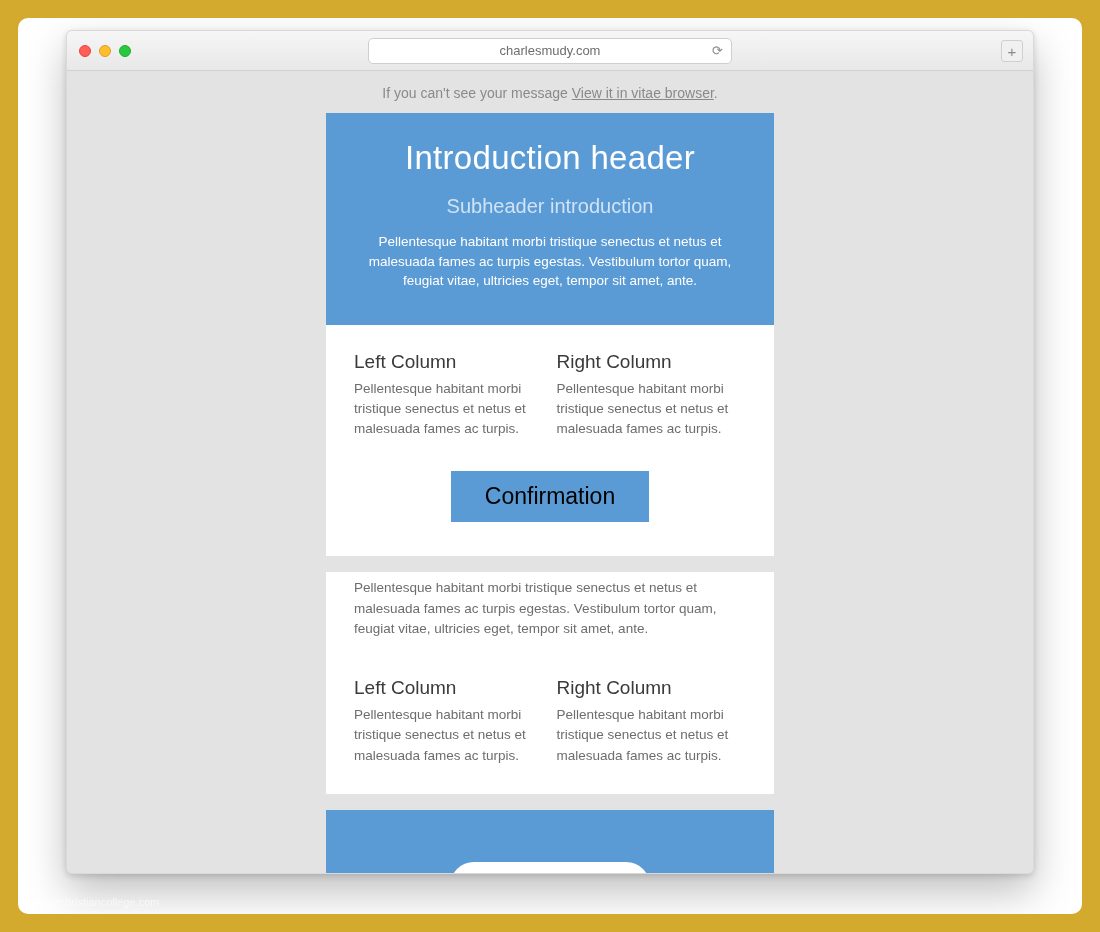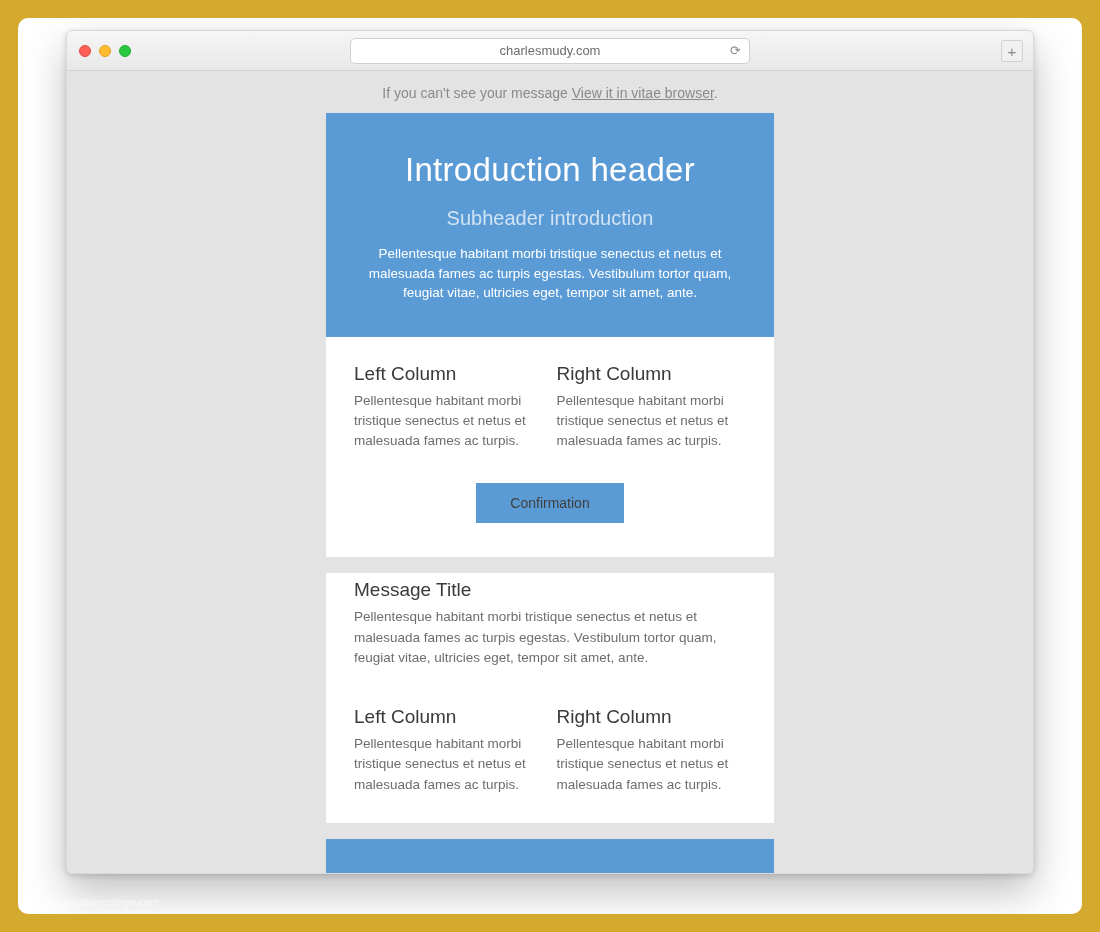--- a/index.html
+++ b/index.html
@@ -40,21 +40,21 @@
     padding: 0 12px;
     position: relative;
   }
   .traffic { display: flex; gap: 8px; align-items:center; }
   .dot { width: 12px; height: 12px; border-radius: 50%; }
   .dot.red { background:#ff5f57; border:1px solid #e14640;}
   .dot.yellow { background:#ffbd2e; border:1px solid #dfa023;}
   .dot.green { background:#28c940; border:1px solid #1dad2c;}
   .addr {
     position:absolute; left:50%; transform:translateX(-50%);
-    width: 400px; height:26px;
+    width: 364px; height:26px;
     background:#fff;
     border:1px solid #cfcfcf;
     border-radius:5px;
     display:flex; align-items:center; justify-content:center;
     font-size:13px; color:#6d6d6d;
     box-shadow: inset 0 1px 0 rgba(255,255,255,.6);
   }
   .addr .reload { position:absolute; right:8px; top:4px; color:#8a8a8a; font-size:13px;}
   .newtab {
     position:absolute; right:10px; top:9px;
@@ -78,36 +78,36 @@
   .preheader a { color:#8a8a8a; text-decoration:underline; }
   .email {
     width:448px;
     margin:0 auto;
     background:#fff;
   }
   .hero {
     background:#5b9bd5;
     color:#fff;
     text-align:center;
-    padding:38px 28px 34px;
+    padding:26px 28px 34px;
   }
   .hero h1 { font-size:33px; font-weight:300; letter-spacing:.3px; }
   .hero h2 { font-size:20px; font-weight:300; color:#cfe3f5; margin-top:18px; }
   .hero p  { font-size:13.5px; line-height:1.45; margin-top:14px; }
   .section { padding:26px 28px 10px; background:#fff; }
   .cols { display:flex; gap:13px; }
   .col { flex:1; }
   .col h3, .msg h3 { font-size:19px; font-weight:400; color:#3a3a3a; margin-bottom:6px;}
   .col p, .msg p { font-size:13.5px; color:#6d6d6d; line-height:1.5;}
   .cta-wrap { text-align:center; padding:22px 0 34px; background:#fff;}
   .cta {
     display:inline-block;
     background:#5b9bd5;
-    color:#404040;
-    font-size:14px;
+    color:#000000;
+    font-size:23px;
     font-weight:300;
     padding:12px 34px;
     border:none;
   }
   .msg { padding:6px 28px 28px; background:#fff;}
   .gap { height:16px; background:#e3e3e3;}
   .bluefoot {
     background:#5b9bd5;
     height:160px;
     display:flex; align-items:flex-end; justify-content:center;
@@ -179,21 +179,20 @@
           </div>
         </div>
 
         <div class="cta-wrap">
           <button class="cta">Confirmation</button>
         </div>
 
         <div class="gap"></div>
 
         <div class="msg">
-          <h3>Message Title</h3>
           <p>Pellentesque habitant morbi tristique senectus et netus et malesuada fames ac turpis egestas. Vestibulum tortor quam, feugiat vitae, ultricies eget, tempor sit amet, ante.</p>
         </div>
 
         <div class="section" style="padding-top:10px;padding-bottom:28px;">
           <div class="cols">
             <div class="col">
               <h3>Left Column</h3>
               <p>Pellentesque habitant morbi tristique senectus et netus et malesuada fames ac turpis.</p>
             </div>
             <div class="col">

